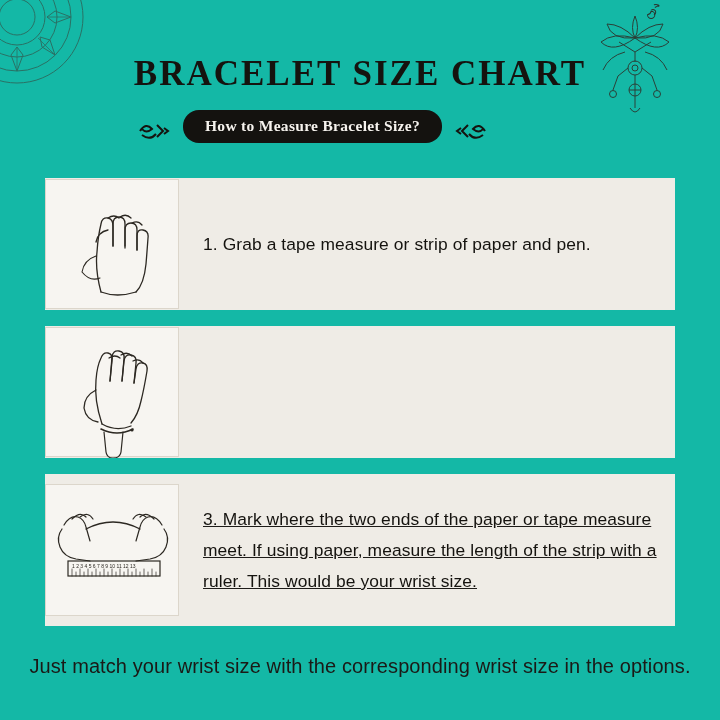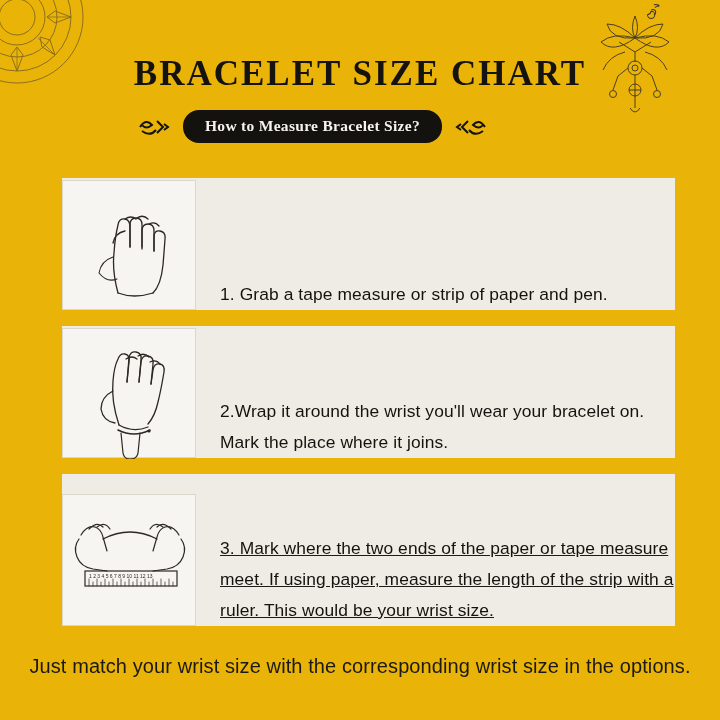--- a/index.html
+++ b/index.html
@@ -12,21 +12,21 @@
     background: #f4f1ec;
     font-family: "Liberation Sans", sans-serif;
     color: #1d1b18;
     overflow: hidden;
     position: relative;
   }
   .page {
     position: relative;
     width: 720px;
     height: 720px;
-    background: #eab308;
+    background: #14b8a6;
     overflow: hidden;
   }
 
   
   .mandala-corner {
     position: absolute;
     top: -58px;
     left: -58px;
     width: 150px;
     height: 150px;
@@ -61,21 +61,21 @@
     font-weight: bold;
     letter-spacing: 2.0px;
     color: #15130f;
   }
   .subtitle-row {
     position: absolute;
     top: 110px;
     left: 0;
     width: 625px;
     display: flex;
-    align-items: center;
+    align-items: flex-end;
     justify-content: center;
     gap: 12px;
   }
   .subtitle-pill {
     background: #14120f;
     color: #f6f3ee;
     font-family: "Liberation Serif", serif;
     font-weight: bold;
     font-size: 15.5px;
     letter-spacing: .3px;
@@ -91,24 +91,23 @@
   
   .steps {
     position: absolute;
     top: 178px;
     left: 0;
     width: 720px;
   }
   .step {
     position: relative;
     display: flex;
-    align-items: flex-end;
+    align-items: center;
     margin-bottom: 16px;
     min-height: 132px;
-    margin-left: 17px;
   }
   .step .band {
     position: absolute;
     left: 45px;
     right: 45px;
     top: 0;
     bottom: 0;
     background: #efece6;
   }
   .thumb {
@@ -264,21 +263,20 @@
             <path d="M88 55 l2 -14 q1 -7 7 -6 q5 1 4 8 q-3 18 -6 30 q-3 14 -10 22"></path>
             <path d="M63 30 q6 -4 11 0 M75 27 q6 -4 11 1 M87 33 q6 -3 10 2"></path>
             <path d="M50 62 q-12 6 -12 18 q2 12 14 14"></path>
             <path d="M56 96 q14 8 29 2"></path>
             <path d="M58 104 l2 20 q1 6 7 6 q7 0 8 -6 l2 -20" stroke-width="1.2"></path>
             <path d="M55 101 q16 8 32 0" stroke-width="1.6"></path>
             <circle cx="86" cy="102" r="1.6" fill="#2c2822" stroke="none"></circle>
           </g>
         </svg>
       </div>
-      <div class="step-text">2.Wrap it around the wrist you'll wear your bracelet on. Mark the place where it joins.</div>
     </div>
 
     <div class="step step-3">
       <div class="band"></div>
       <div class="thumb">
         <svg viewBox="0 0 134 132" width="134" height="132">
           <g fill="none" stroke="#2c2822" stroke-width="1.2" stroke-linecap="round">
             <path d="M18 40 q6 -10 14 -8 q6 2 8 10 l4 14"></path>
             <path d="M26 34 q8 -8 14 -2 M34 32 q8 -6 13 2"></path>
             <path d="M16 44 q-6 8 -2 18 q4 10 16 12 l14 2"></path>

